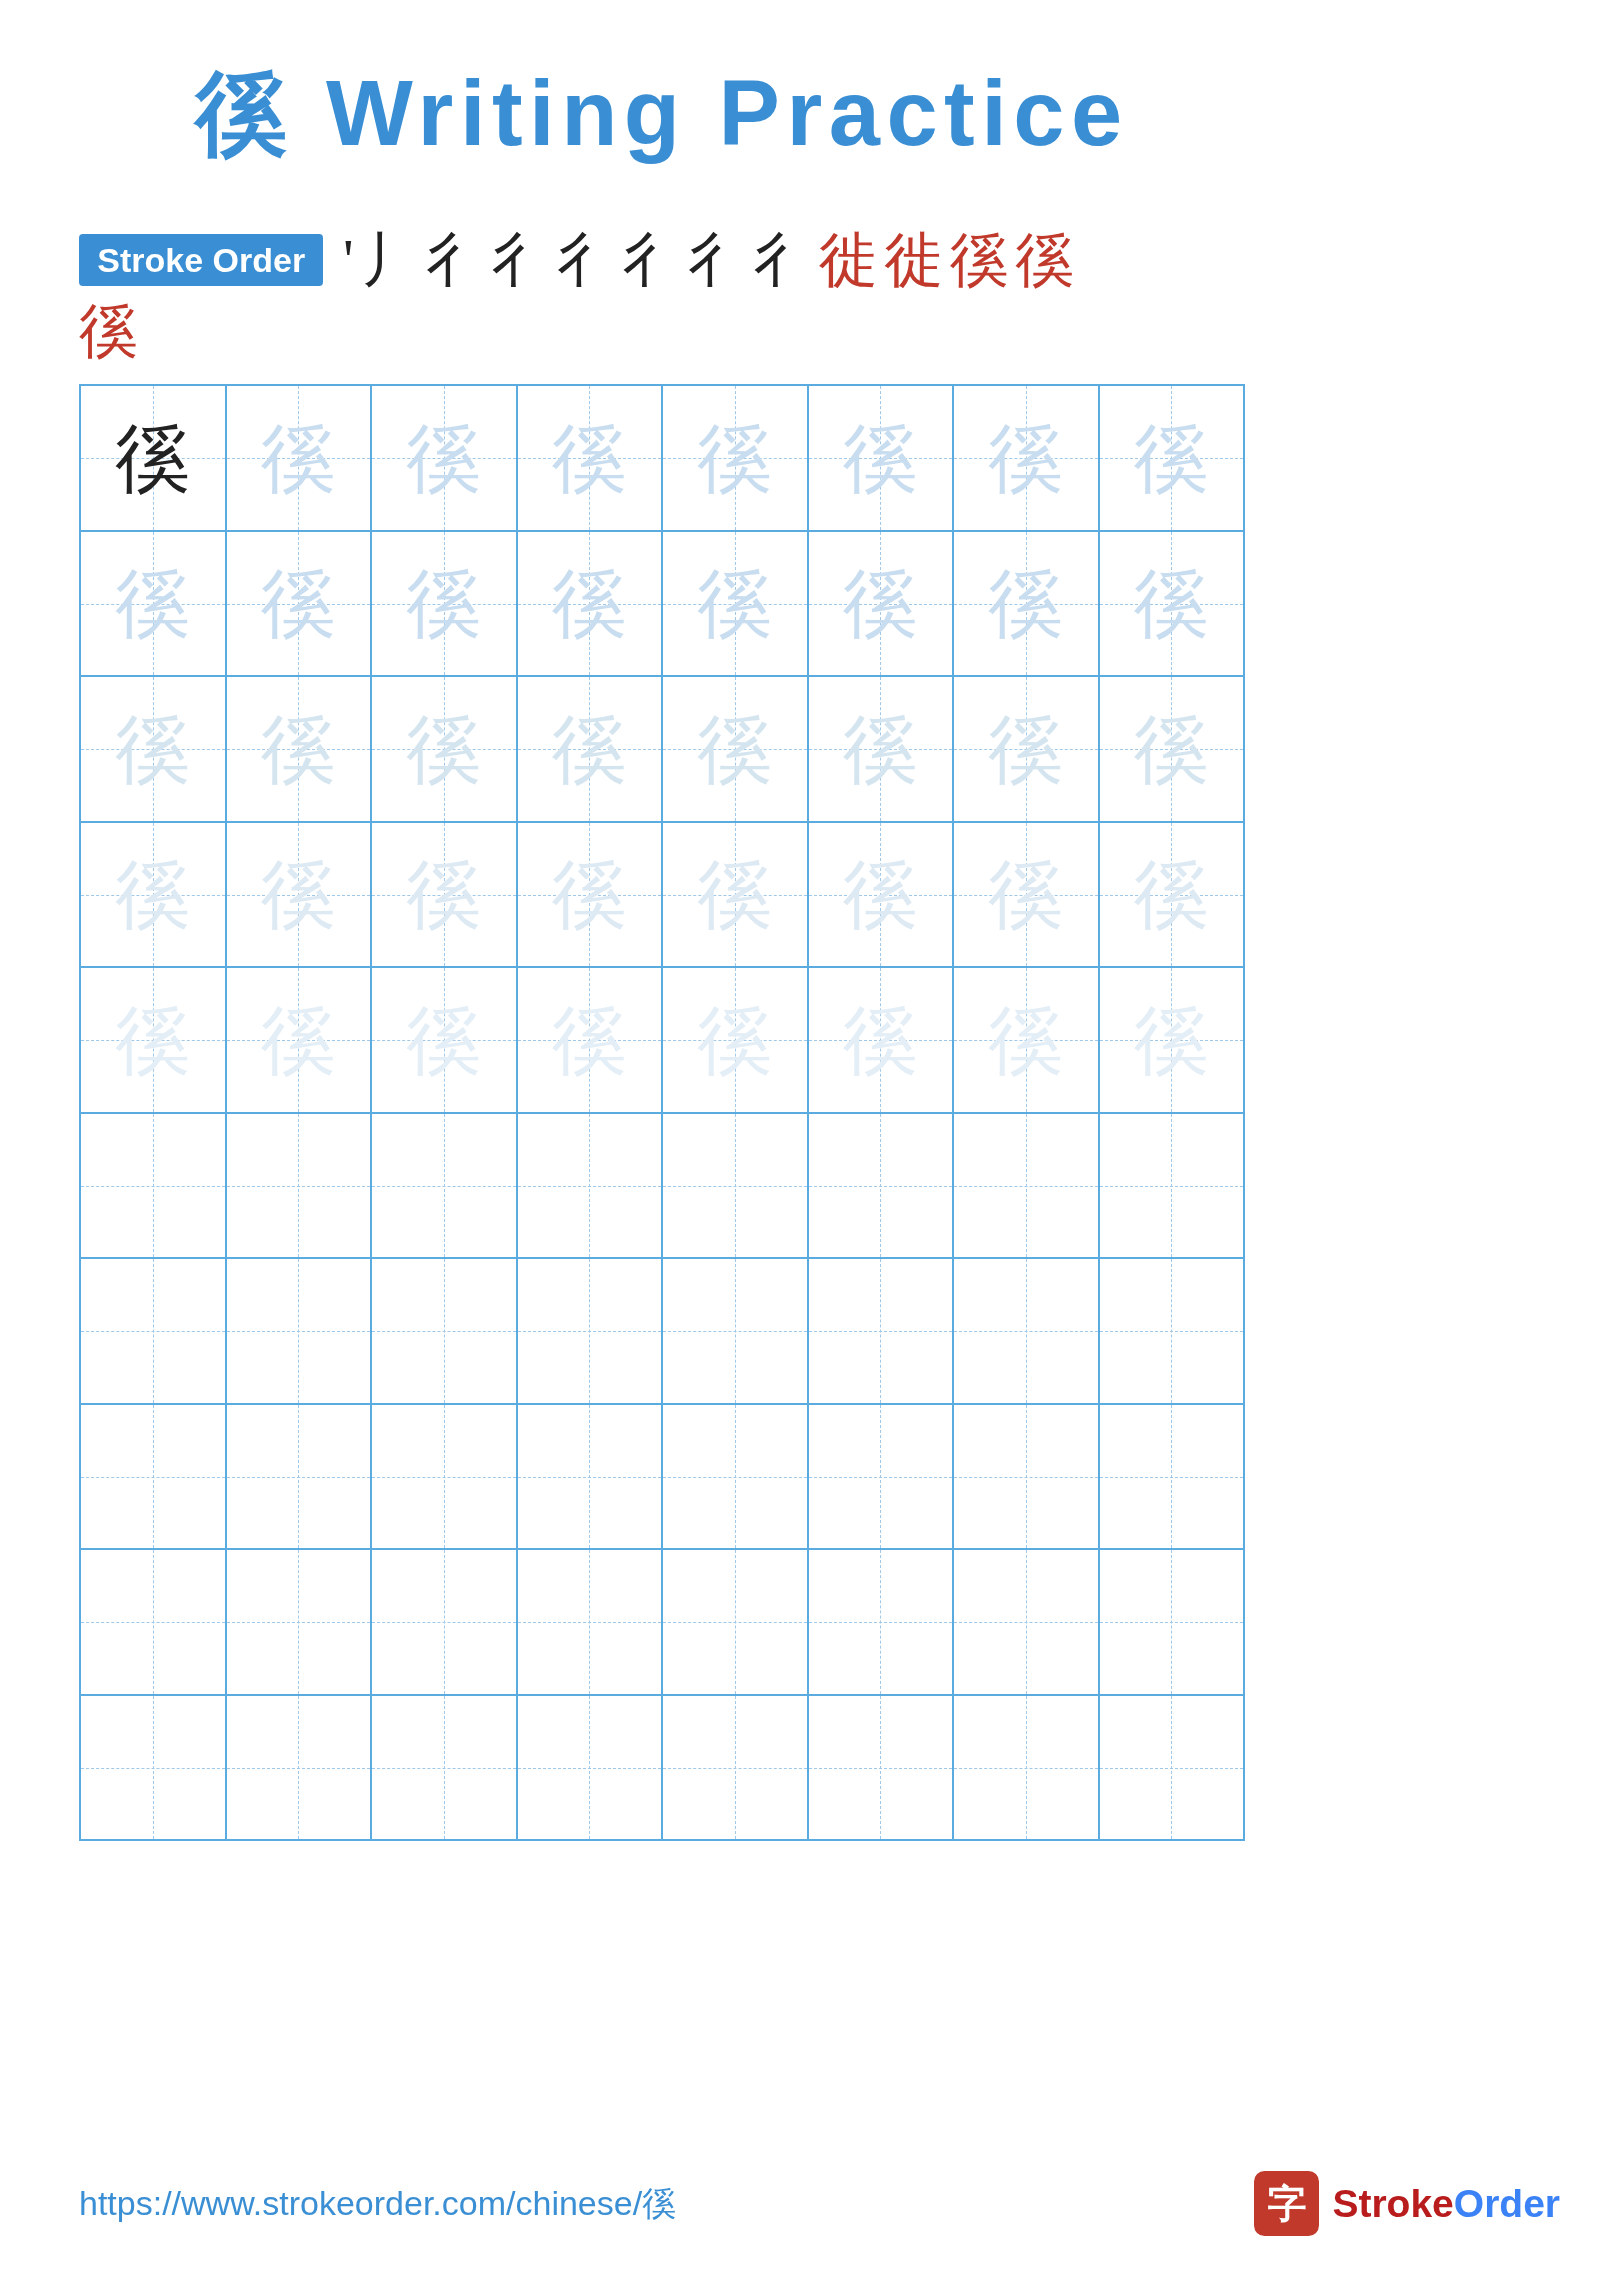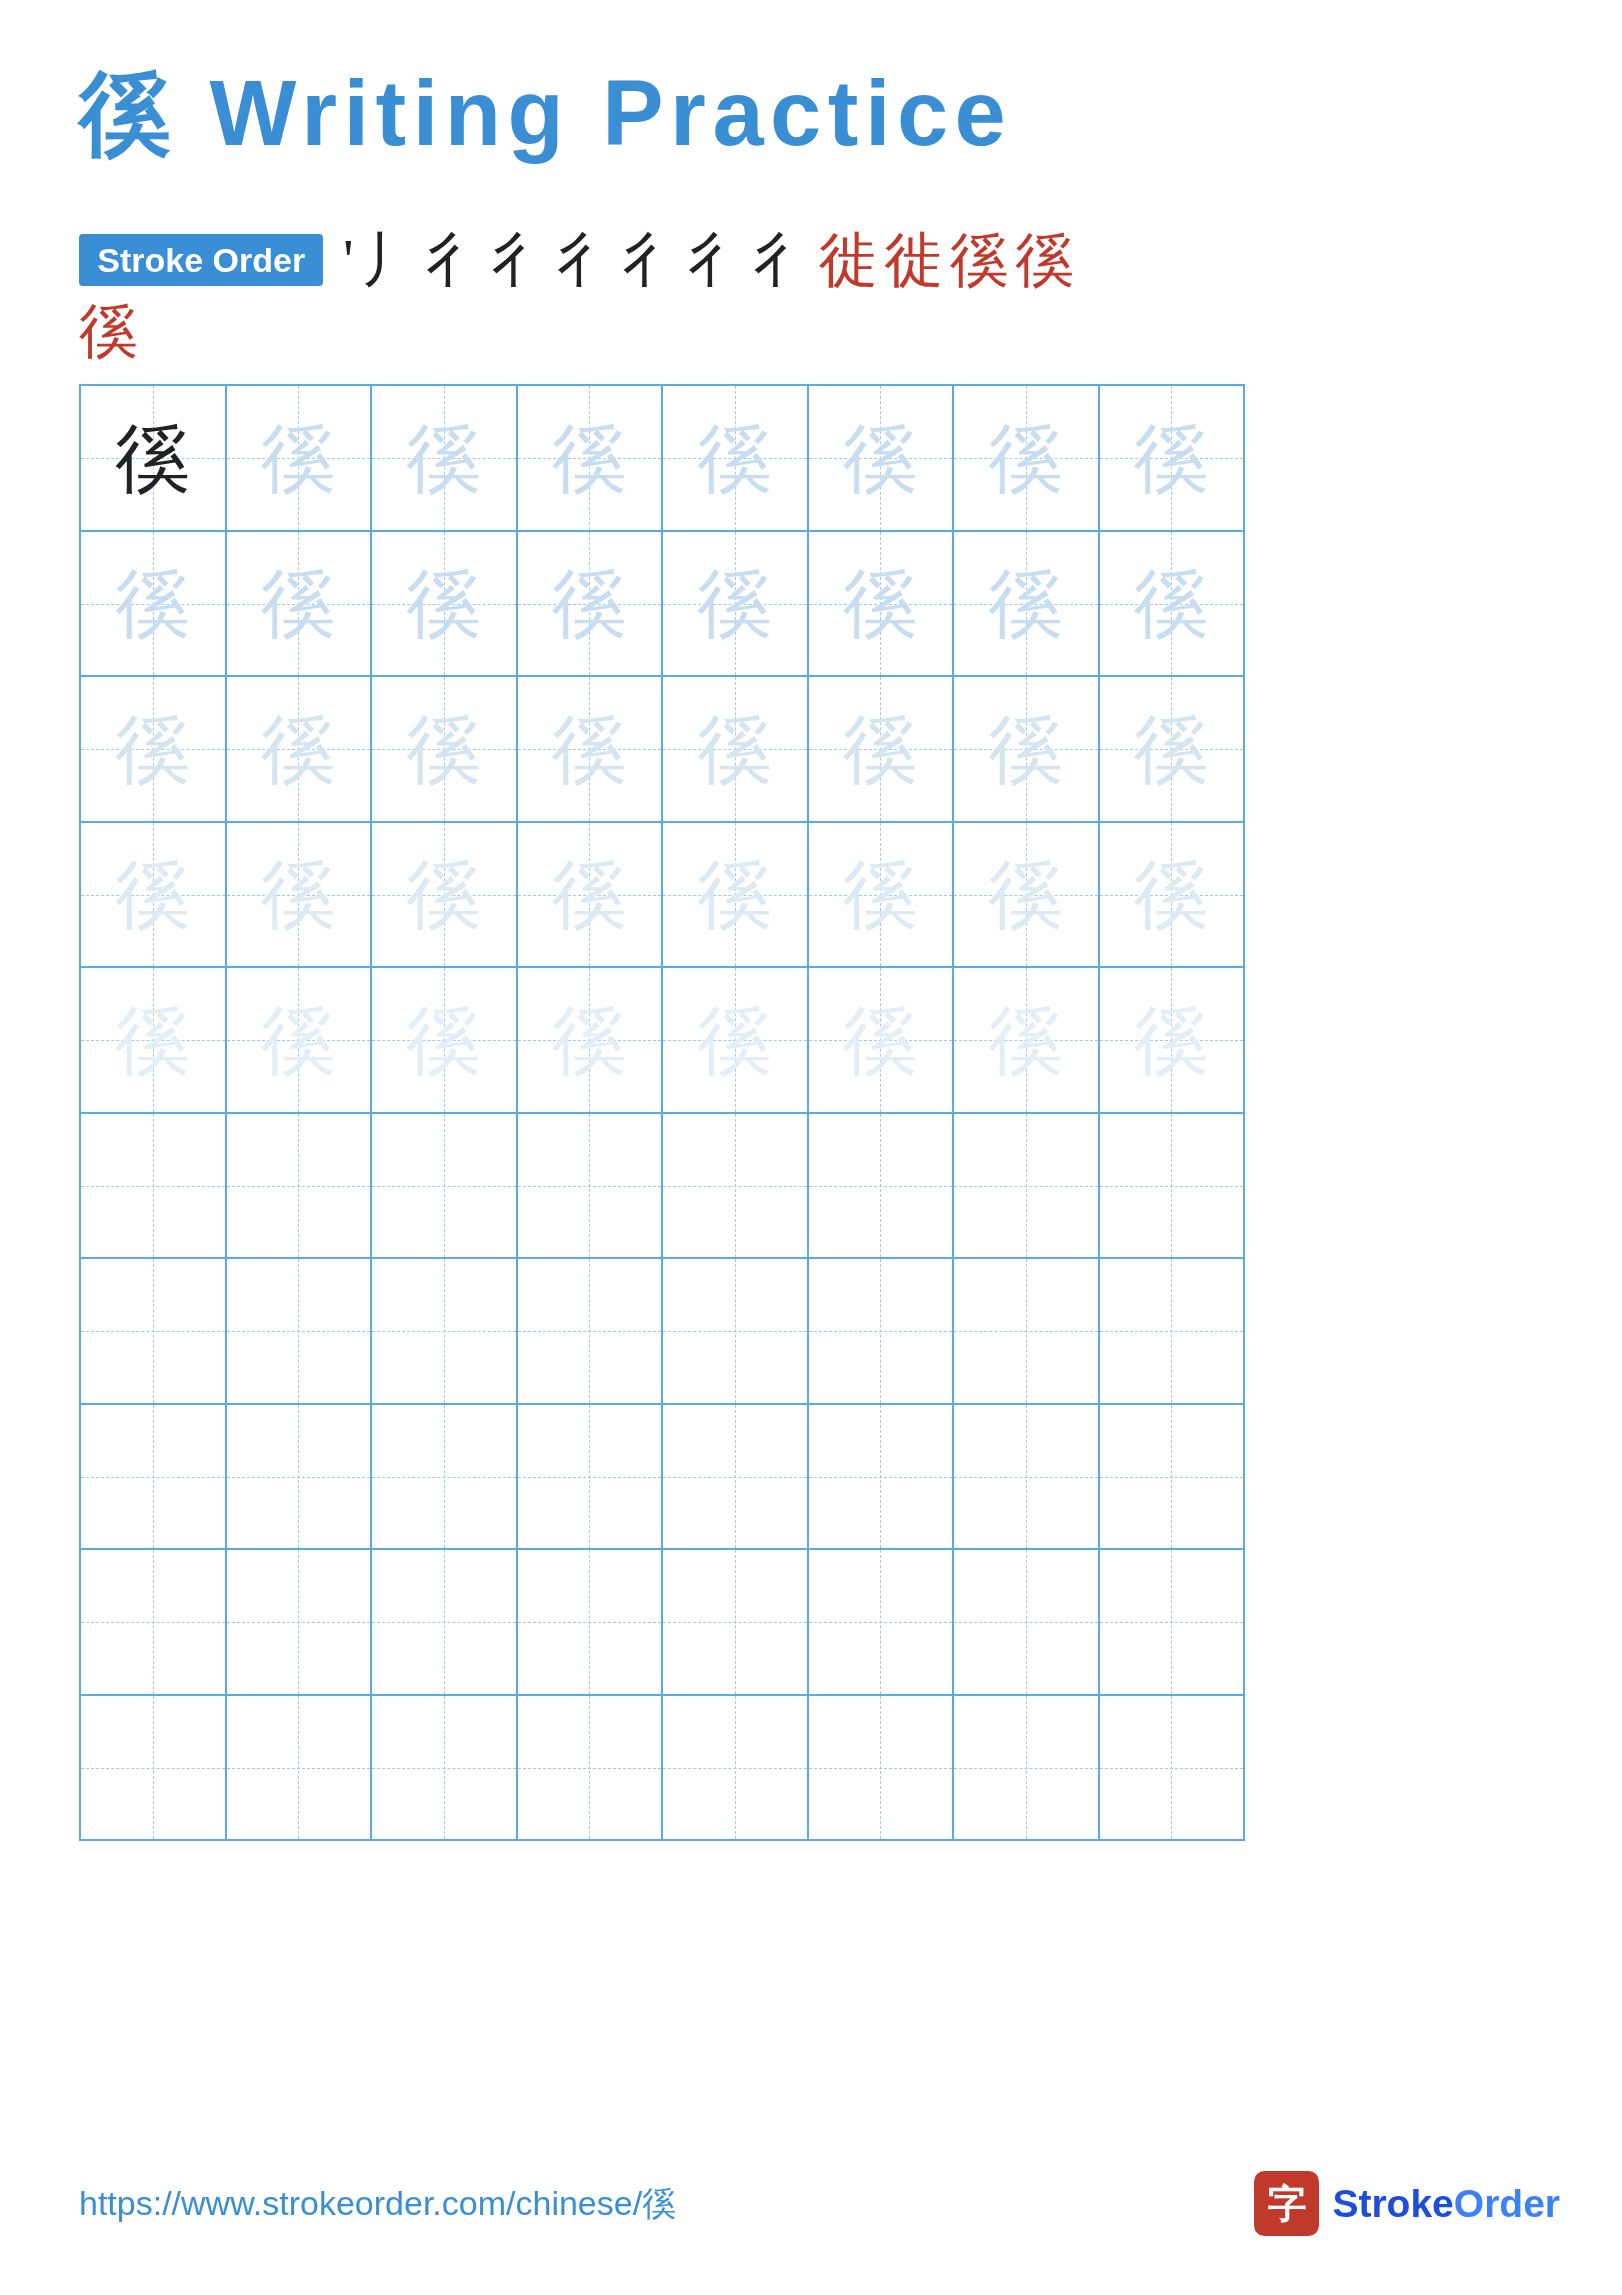--- a/index.html
+++ b/index.html
@@ -12,21 +12,21 @@
       position: relative;
     }
 
     .page {
       width: 1324px;
       min-height: 2295px;
       background: #fff;
       padding: 52px 79px;
       display: flex;
       flex-direction: column;
-      align-items: flex-start;
+      align-items: center;
     }
 
     
     .title {
       font-size: 92px;
       color: #3a8fd4;
       font-weight: bold;
       text-align: center;
       margin-bottom: 52px;
       font-family: sans-serif;
@@ -424,19 +424,19 @@
 
   </div>
 
   <div class="footer">
     <a class="footer-url" href="#">https://www.strokeorder.com/chinese/徯</a>
     <div class="footer-brand">
       <div class="footer-logo-box">
         <span>字</span>
       </div>
       <div class="footer-brand-name">
-        <span style="color:#1d4ed8;">Stroke</span><span>Order</span>
+        <span style="color:#b91c1c;">Stroke</span><span>Order</span>
       </div>
     </div>
   </div>
 
 </div>
 
 
 </body></html>

